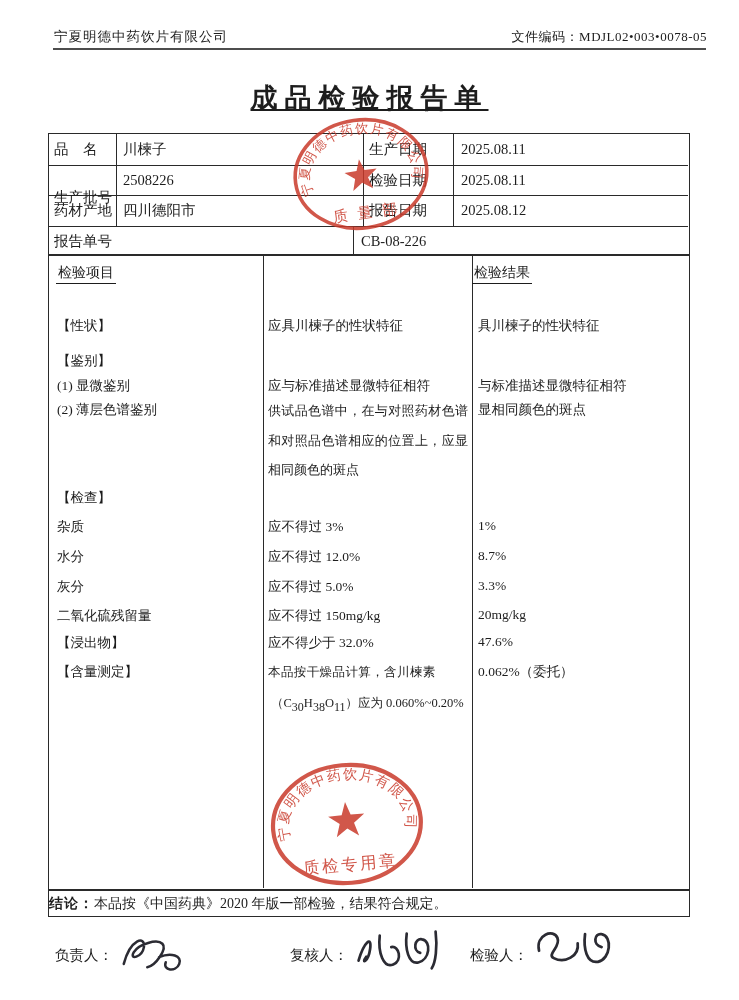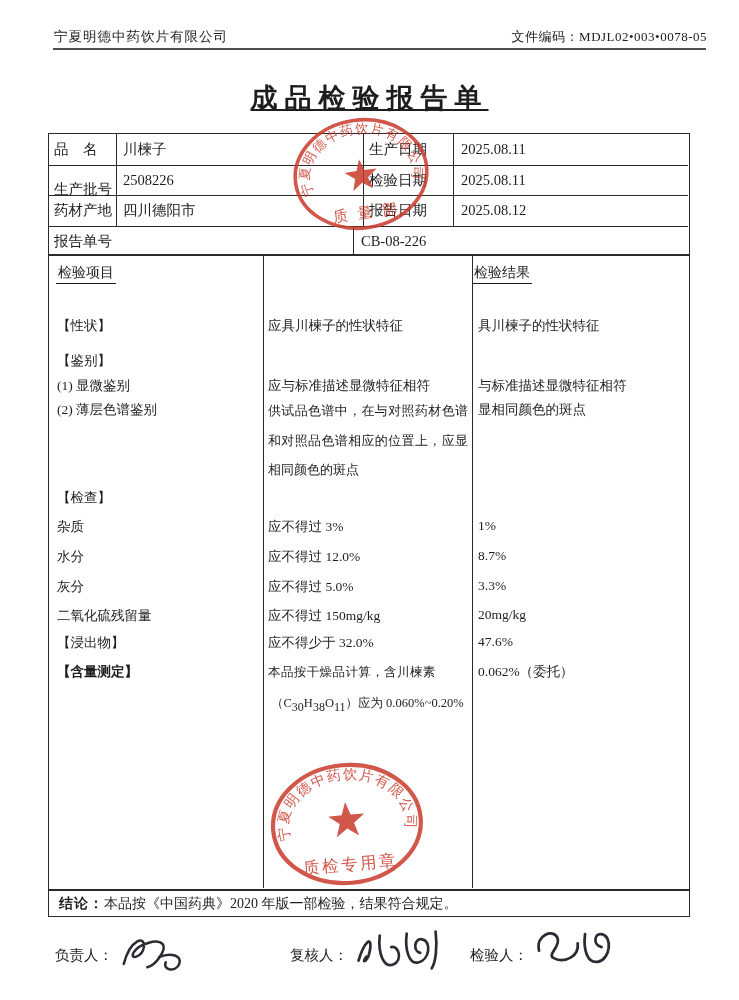--- a/index.html
+++ b/index.html
@@ -21,21 +21,21 @@
   .cell{font-size:14.5px;white-space:nowrap;line-height:30px;height:30px;}
   
   .ith{font-size:14px;}
   .ith .u{border-bottom:1px solid #1d1d1d;padding:0 2px 2px 2px;font-family:Liberation Mono, monospace;}
   .irow-cell{font-size:13.5px;white-space:nowrap;}
   .std-par{font-size:13px;line-height:29.5px;text-align:justify;white-space:normal;}
   .assay-l1{font-size:12.5px;letter-spacing:.4px;}
   .assay-l2{font-size:12.5px;}
   .assay-l2 .sub{font-size:12px;vertical-align:-4px;}
   
-  .concl{left:48px;top:890px;width:642px;height:27px;line-height:25px;font-size:14px;padding-left:10px;}
+  .concl{left:48px;top:890px;width:642px;height:27px;line-height:25px;font-size:14px;}
   .concl b{letter-spacing:1px;}
   
   .sig-label{font-size:14.5px;top:946px;}
   
   .stamp{opacity:.85;}
 </style>
 </head>
 <body>
 
 <div class="abs hdr-company">宁夏明德中药饮片有限公司</div>
@@ -52,21 +52,21 @@
   <div class="abs vline" style="left:67px;top:0;height:91.5px;"></div>
   <div class="abs vline" style="left:314px;top:0;height:91.5px;"></div>
   <div class="abs vline" style="left:404px;top:0;height:91.5px;"></div>
   <div class="abs vline" style="left:304px;top:91.5px;height:29px;"></div>
 
   <div class="abs cell" style="left:5px;top:0;">品　名</div>
   <div class="abs cell" style="left:74px;top:0;">川楝子</div>
   <div class="abs cell" style="left:320px;top:0;">生产日期</div>
   <div class="abs cell" style="left:412px;top:0;">2025.08.11</div>
 
-  <div class="abs cell" style="left:5px;top:40px;">生产批号</div>
+  <div class="abs cell" style="left:5px;top:48px;">生产批号</div>
   <div class="abs cell" style="left:74px;top:30.5px;">2508226</div>
   <div class="abs cell" style="left:320px;top:30.5px;">检验日期</div>
   <div class="abs cell" style="left:412px;top:30.5px;">2025.08.11</div>
 
   <div class="abs cell" style="left:5px;top:61px;">药材产地</div>
   <div class="abs cell" style="left:74px;top:61px;">四川德阳市</div>
   <div class="abs cell" style="left:320px;top:61px;">报告日期</div>
   <div class="abs cell" style="left:412px;top:61px;">2025.08.12</div>
 
   <div class="abs cell" style="left:5px;top:91.5px;">报告单号</div>
@@ -109,21 +109,21 @@
   <div class="abs irow-cell" style="left:429px;top:322px;">3.3%</div>
 
   <div class="abs irow-cell" style="left:8px;top:351px;">二氧化硫残留量</div>
   <div class="abs irow-cell" style="left:219px;top:351px;">应不得过 150mg/kg</div>
   <div class="abs irow-cell" style="left:429px;top:351px;">20mg/kg</div>
 
   <div class="abs irow-cell" style="left:8px;top:378px;">【浸出物】</div>
   <div class="abs irow-cell" style="left:219px;top:378px;">应不得少于 32.0%</div>
   <div class="abs irow-cell" style="left:429px;top:378px;">47.6%</div>
 
-  <div class="abs irow-cell" style="left:8px;top:407px;font-weight:bold;">【含量测定】</div>
+  <div class="abs irow-cell" style="left:8px;top:407px;">【含量测定】</div>
   <div class="abs irow-cell assay-l1" style="left:219px;top:408px;">本品按干燥品计算，含川楝素</div>
   <div class="abs irow-cell assay-l2" style="left:222px;top:439px;">
     <span>（C</span><span class="sub">30</span><span>H</span><span class="sub">38</span><span>O</span><span class="sub">11</span><span>）应为 0.060%~0.20%</span>
   </div>
   <div class="abs irow-cell" style="left:429px;top:407px;">0.062%（委托）</div>
 </div>
 
 <svg class="abs stamp" style="left:288px;top:112px;transform:rotate(-8deg);" width="146" height="124" viewBox="0 0 146 124">
   <ellipse cx="73" cy="62" rx="66" ry="54" fill="none" stroke="#c93a2b" stroke-width="3.6"></ellipse>
   <path id="topStampArc" d="M 21.8,69.1 A 52,41 0 1 1 124.2,69.1" fill="none" stroke="none"></path>

